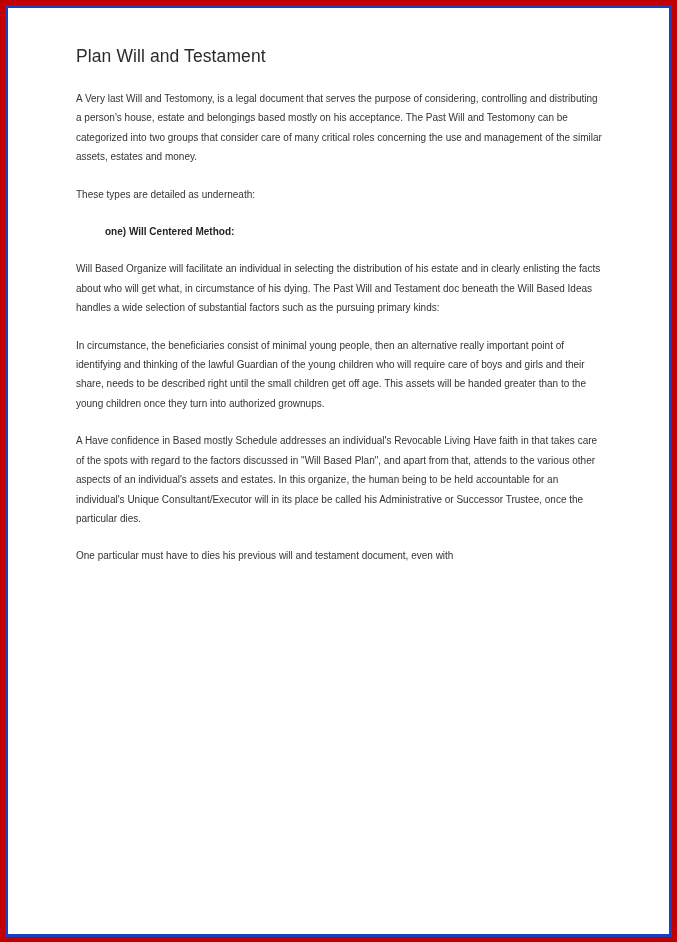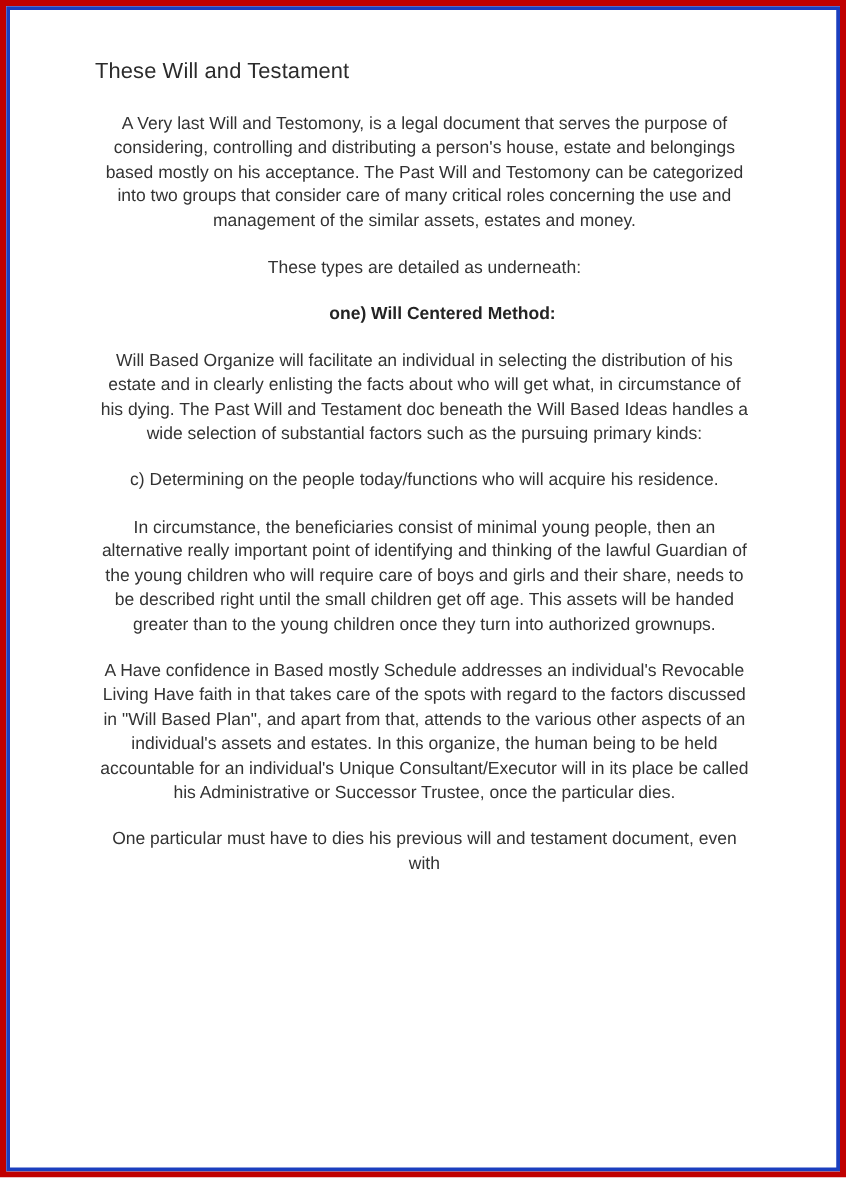--- a/index.html
+++ b/index.html
@@ -34,42 +34,41 @@
     font-size: 17.5px;
     color: #2b2b2b;
     font-weight: normal;
     margin: 16px 0 22px 16px;
     letter-spacing: 0.1px;
   }
   .doc-body {
     margin: 0 14px 0 16px;
   }
   p.para {
-    font-size: 14px;
+    font-size: 10px;
     line-height: 19.4px;
     color: #333333;
     margin: 0 0 18px 0;
-    text-align: center;
+    text-align: left;
   }
   p.para.bold {
     font-weight: bold;
     color: #242424;
     margin-left: 29px;
   }
 </style>
 </head>
 <body>
 
 <div class="page-frame">
   <div class="page-inner">
-    <h1 class="doc-title">These Will and Testament</h1>
+    <h1 class="doc-title">Plan Will and Testament</h1>
     <div class="doc-body">
       <p class="para">A Very last Will and Testomony, is a legal document that serves the purpose of considering, controlling and distributing a person's house, estate and belongings based mostly on his acceptance. The Past Will and Testomony can be categorized into two groups that consider care of many critical roles concerning the use and management of the similar assets, estates and money.</p>
       <p class="para">These types are detailed as underneath:</p>
       <p class="para bold">one) Will Centered Method:</p>
       <p class="para">Will Based Organize will facilitate an individual in selecting the distribution of his estate and in clearly enlisting the facts about who will get what, in circumstance of his dying. The Past Will and Testament doc beneath the Will Based Ideas handles a wide selection of substantial factors such as the pursuing primary kinds:</p>
-      <p class="para">c) Determining on the people today/functions who will acquire his residence.</p>
       <p class="para">In circumstance, the beneficiaries consist of minimal young people, then an alternative really important point of identifying and thinking of the lawful Guardian of the young children who will require care of boys and girls and their share, needs to be described right until the small children get off age. This assets will be handed greater than to the young children once they turn into authorized grownups.</p>
       <p class="para">A Have confidence in Based mostly Schedule addresses an individual's Revocable Living Have faith in that takes care of the spots with regard to the factors discussed in "Will Based Plan", and apart from that, attends to the various other aspects of an individual's assets and estates. In this organize, the human being to be held accountable for an individual's Unique Consultant/Executor will in its place be called his Administrative or Successor Trustee, once the particular dies.</p>
       <p class="para">One particular must have to dies his previous will and testament document, even with</p>
     </div>
   </div>
 </div>
 
 </body></html>

